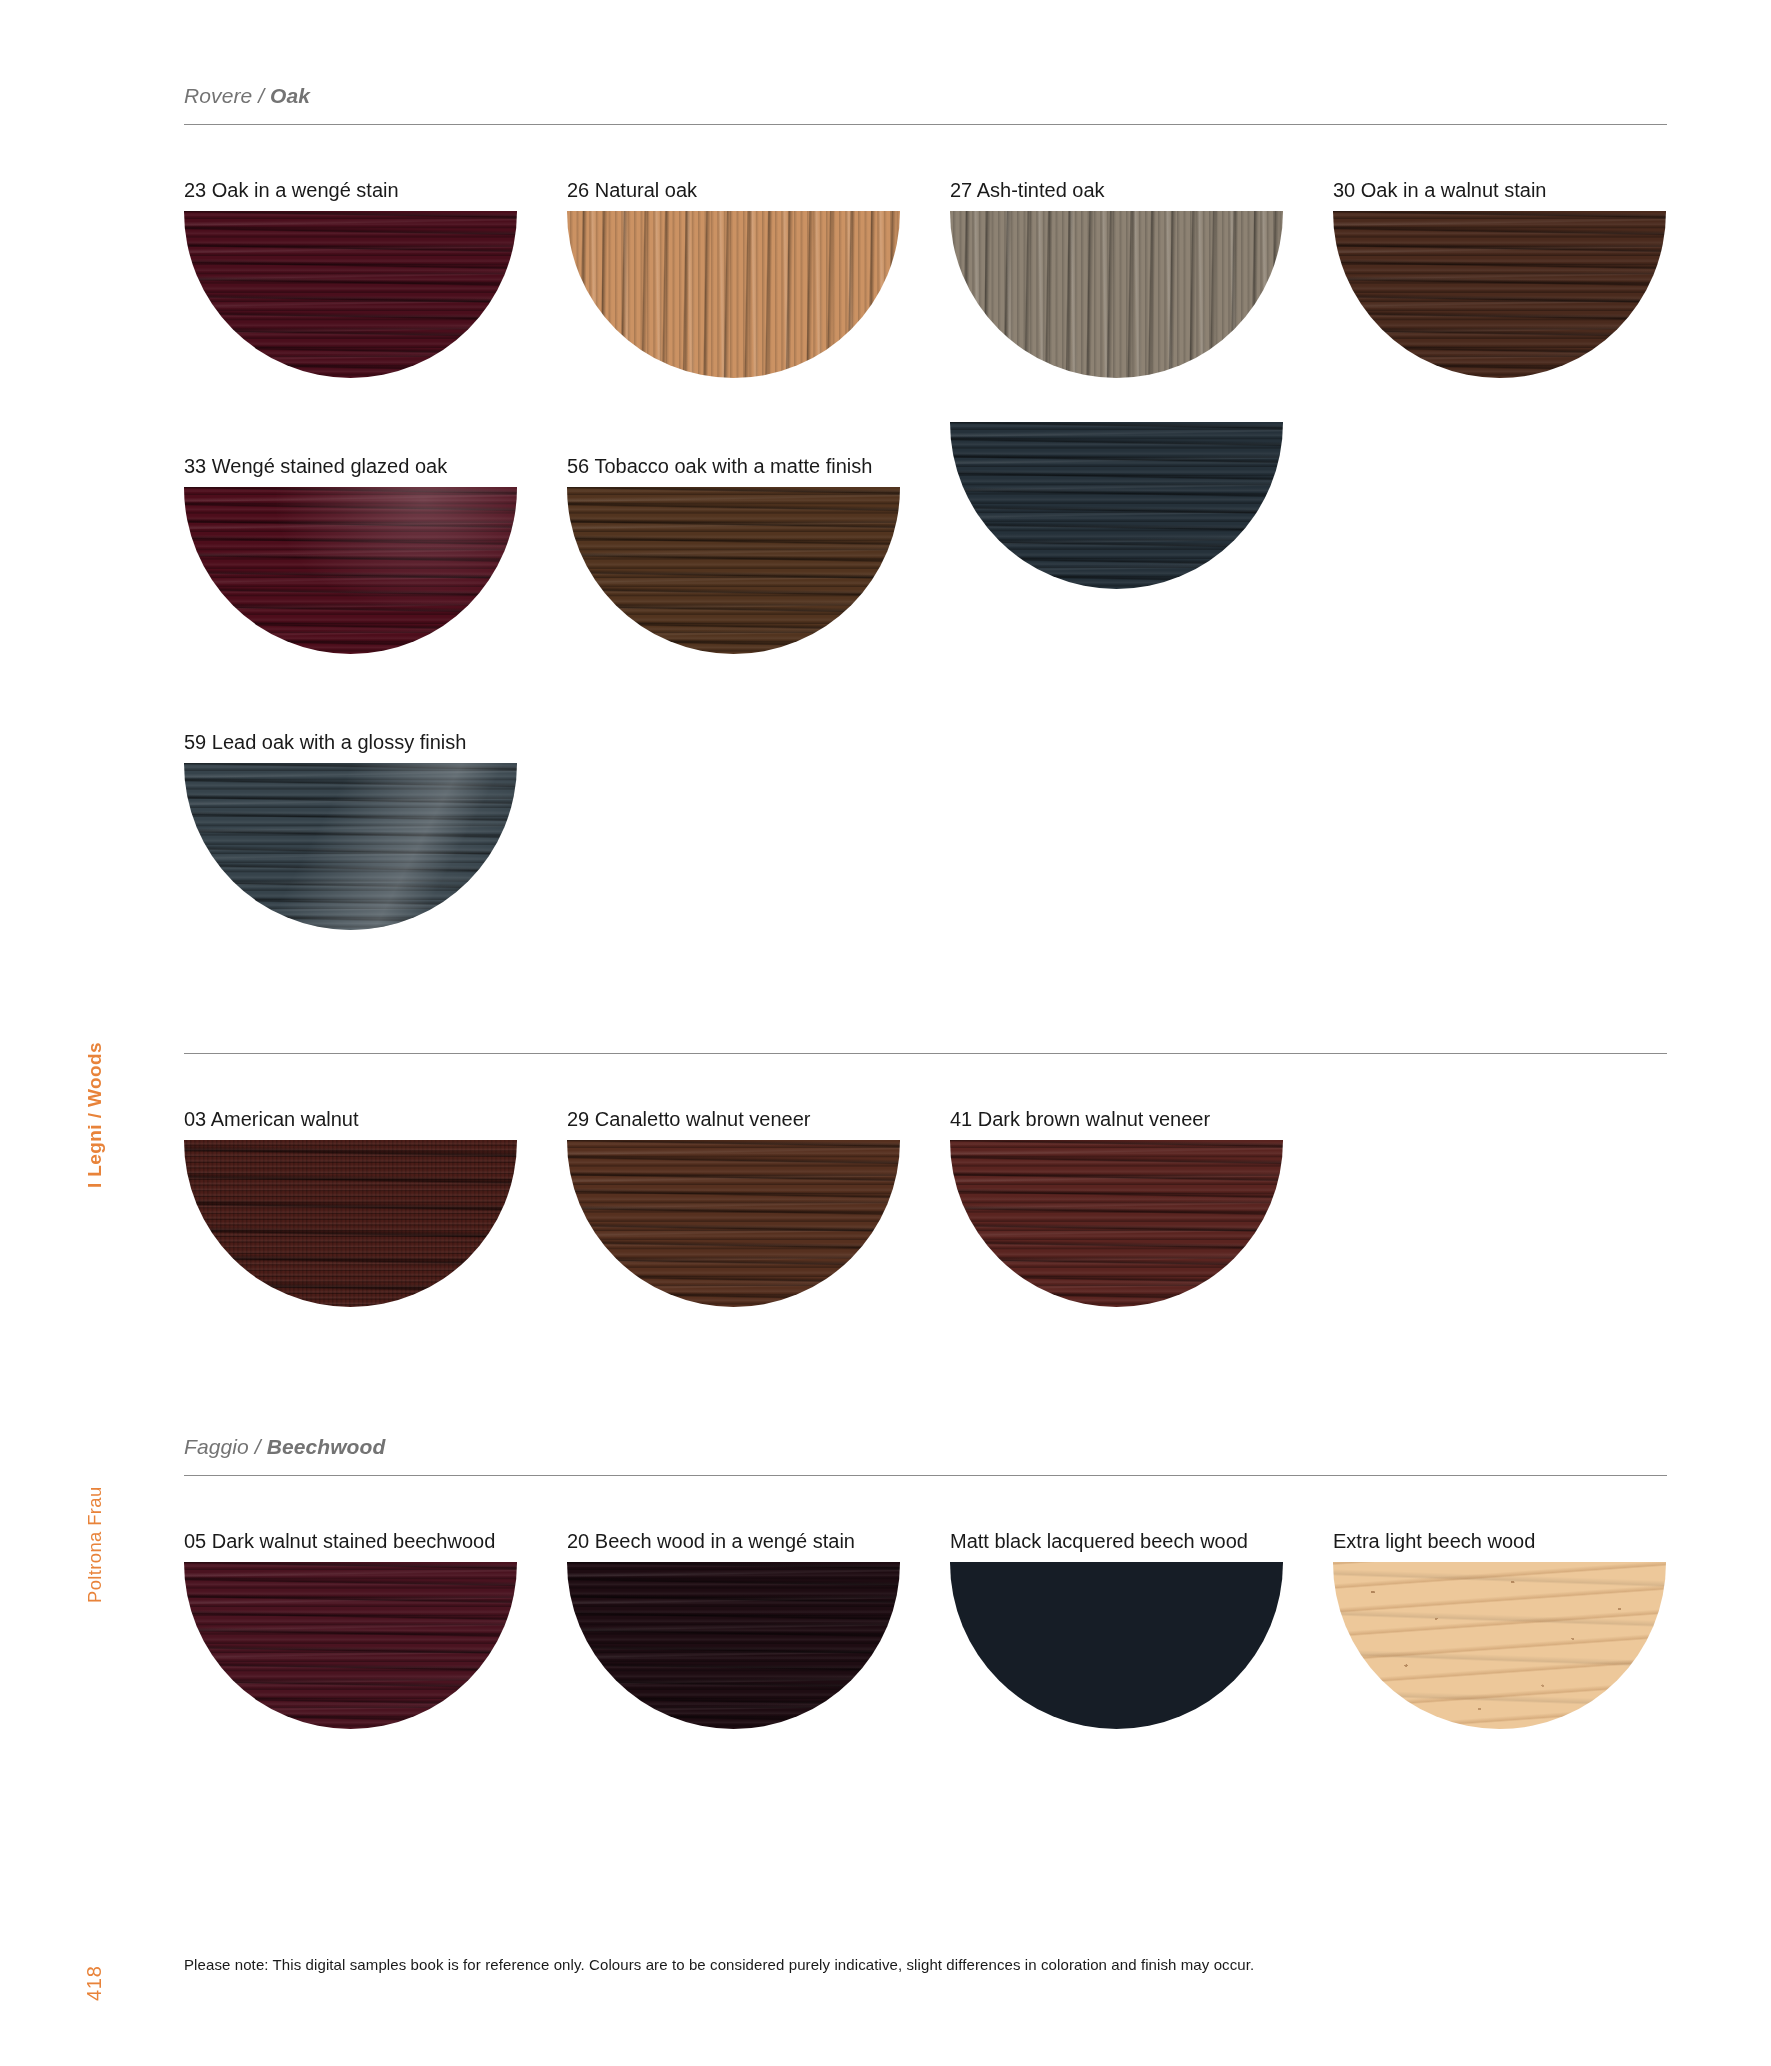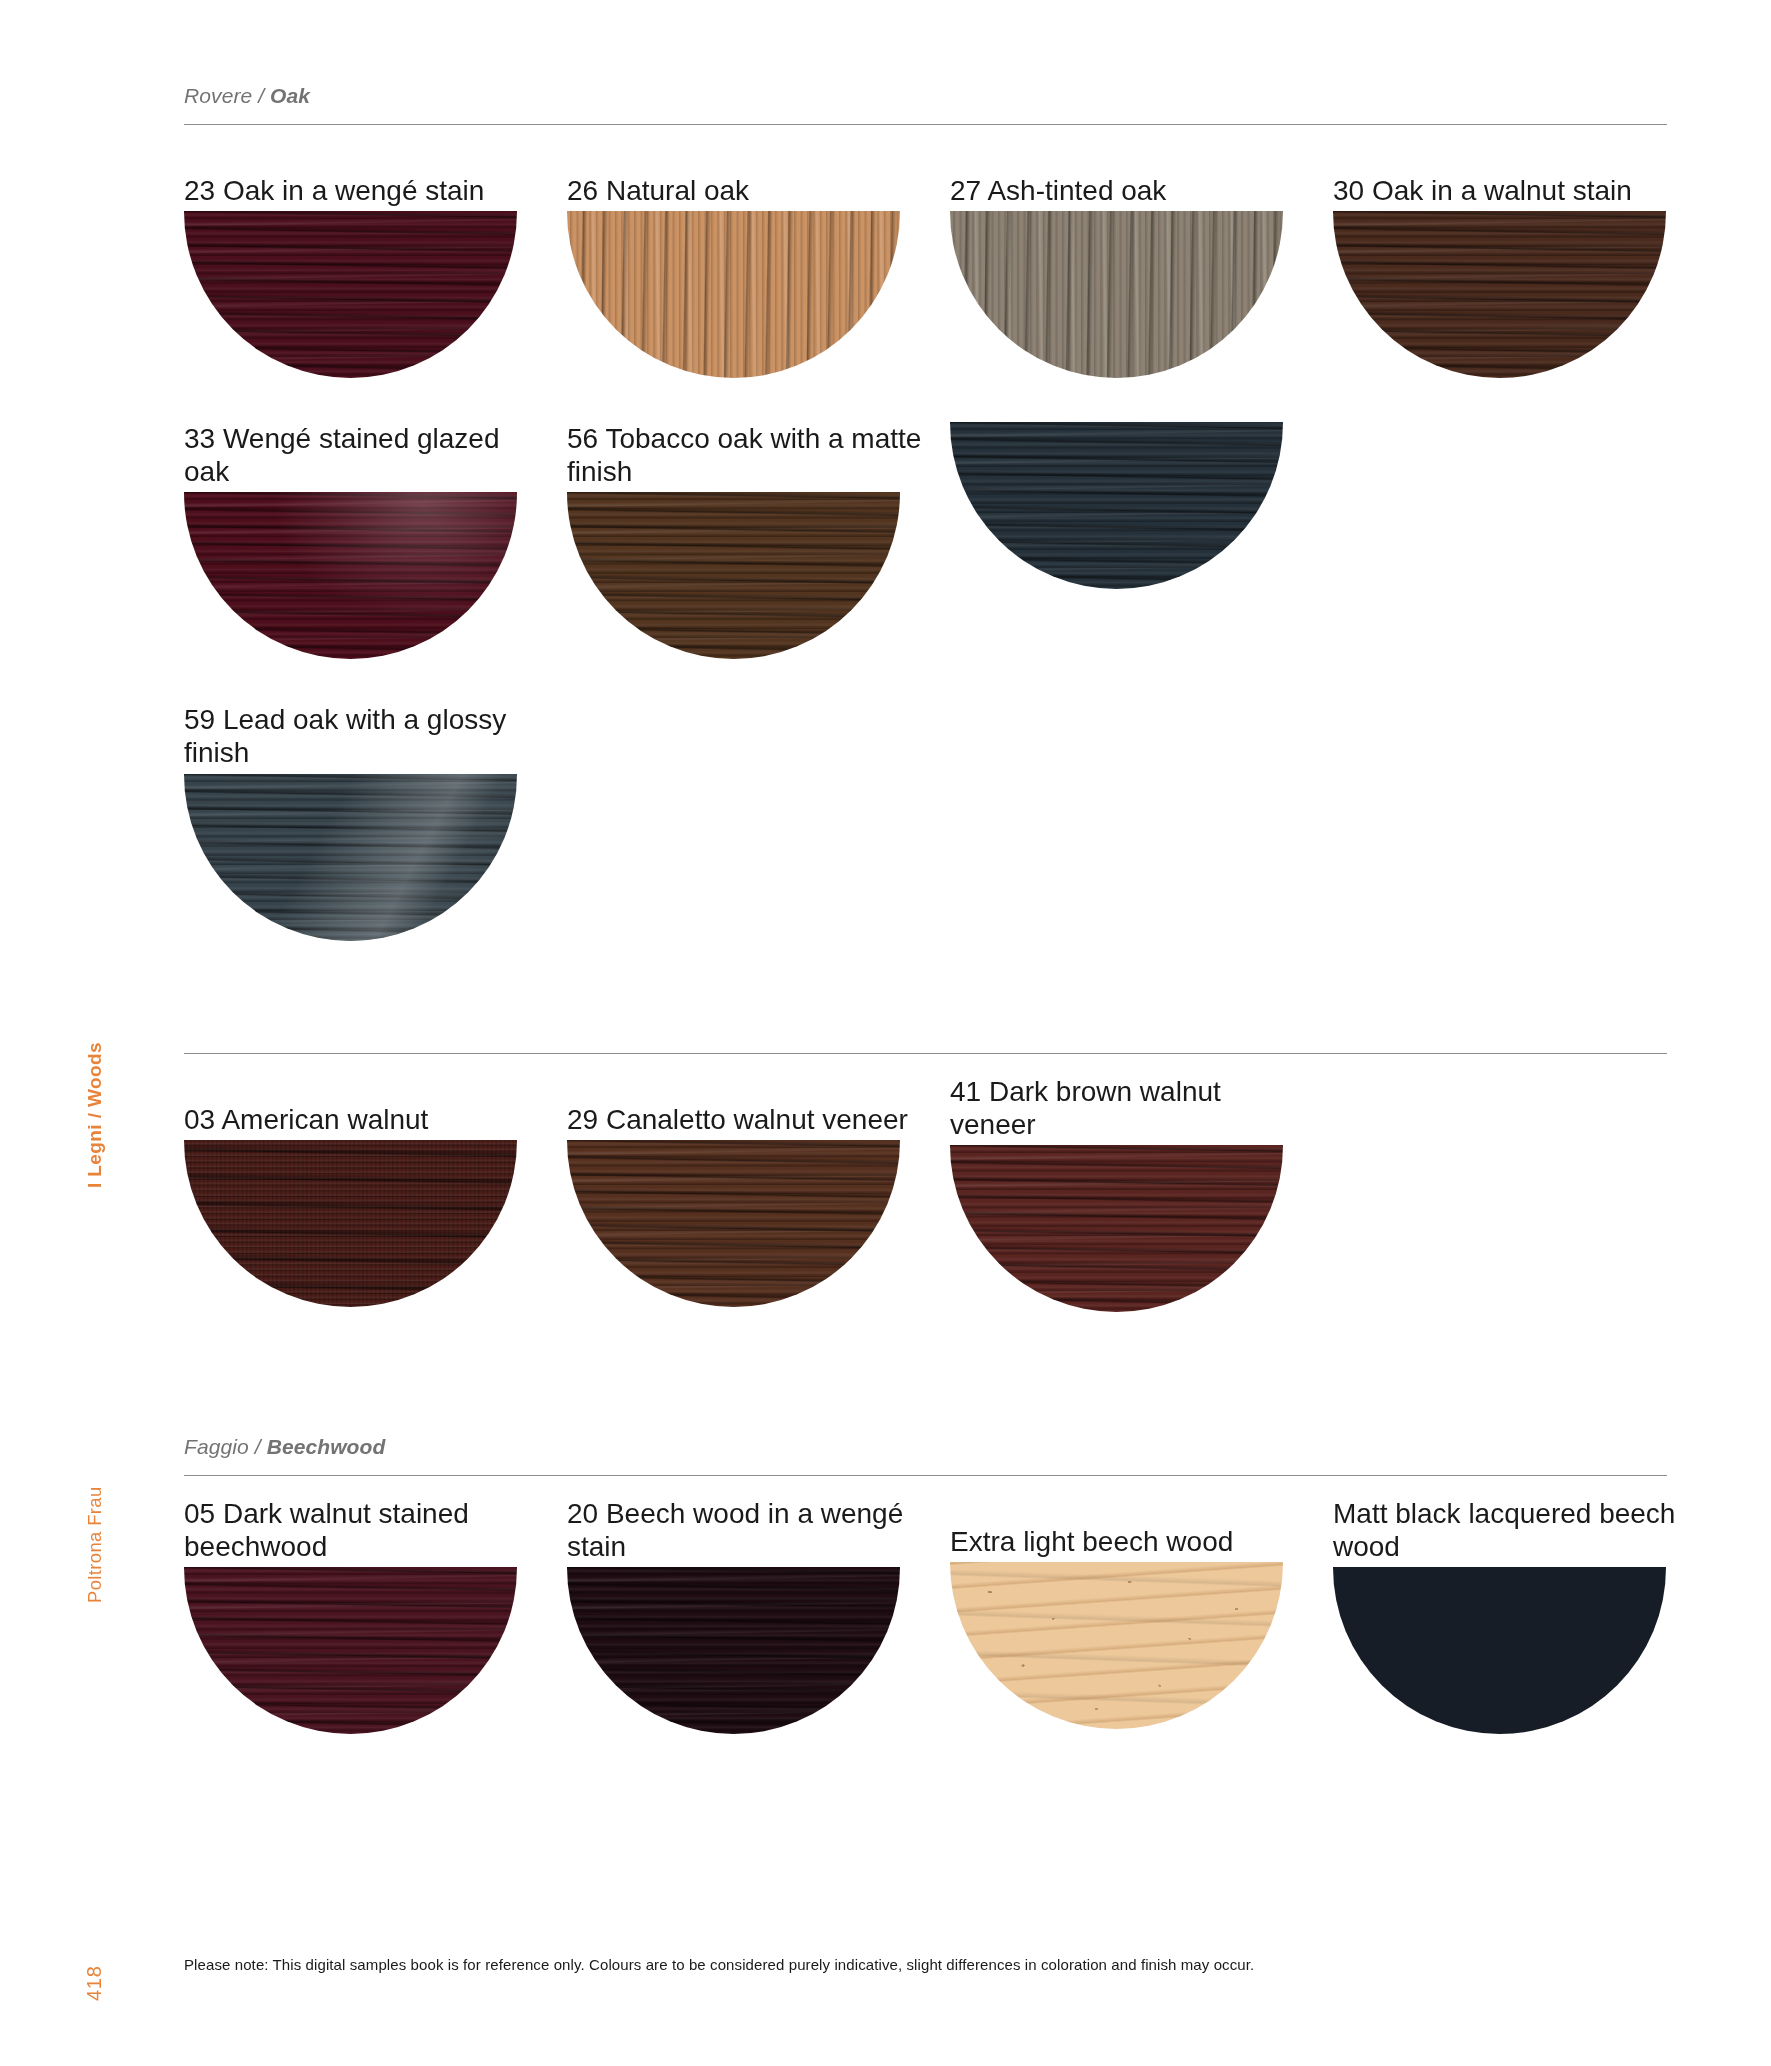--- a/index.html
+++ b/index.html
@@ -74,21 +74,21 @@
   }
 
   .grid {
     display: flex;
     padding-left: 7px;
   }
 
   .cell { width: 383px; }
 
   .label {
-    font-size: 28px;
+    font-size: 20px;
     line-height: 33px;
     color: #1a1a1a;
     min-height: 65px;
     display: flex;
     align-items: flex-end;
     padding-bottom: 4.3px;
     padding-right: 28px;
   }
 
   
@@ -275,26 +275,26 @@
           <div class="grid" style="margin-top: 0px;">
             <div class="cell">
               <div class="label">05 Dark walnut stained beechwood</div>
               <div class="swatch grain-h" style="background-color: rgb(74, 19, 32);"></div>
             </div>
             <div class="cell">
               <div class="label">20 Beech wood in a wengé stain</div>
               <div class="swatch grain-h" style="background-color: rgb(30, 12, 18);"></div>
             </div>
             <div class="cell">
+              <div class="label">Matt black lacquered beech wood</div>
+              <div class="swatch grain-flat" style="background-color: rgb(22, 29, 38);"></div>
+            </div>
+            <div class="cell">
               <div class="label">Extra light beech wood</div>
               <div class="swatch grain-fleck" style="background-color: rgb(237, 200, 154);"></div>
-            </div>
-            <div class="cell">
-              <div class="label">Matt black lacquered beech wood</div>
-              <div class="swatch grain-flat" style="background-color: rgb(22, 29, 38);"></div>
             </div>
           </div>
         </div>
       </div>
     </div>
 </div>
 
 <div class="footnote">Please note: This digital samples book is for reference only. Colours are to be considered purely indicative, slight differences in coloration and finish may occur.</div>
 
 

